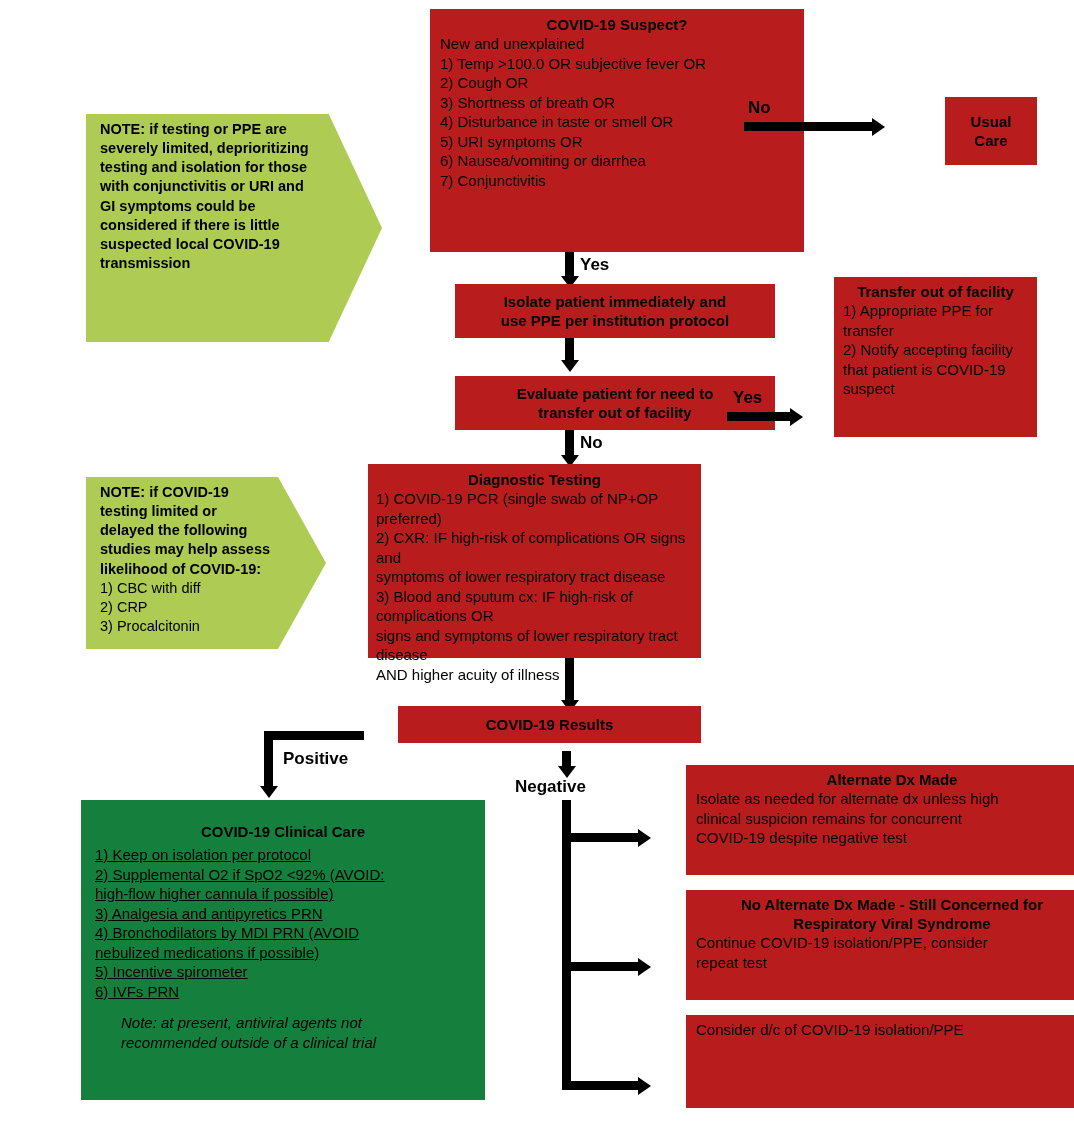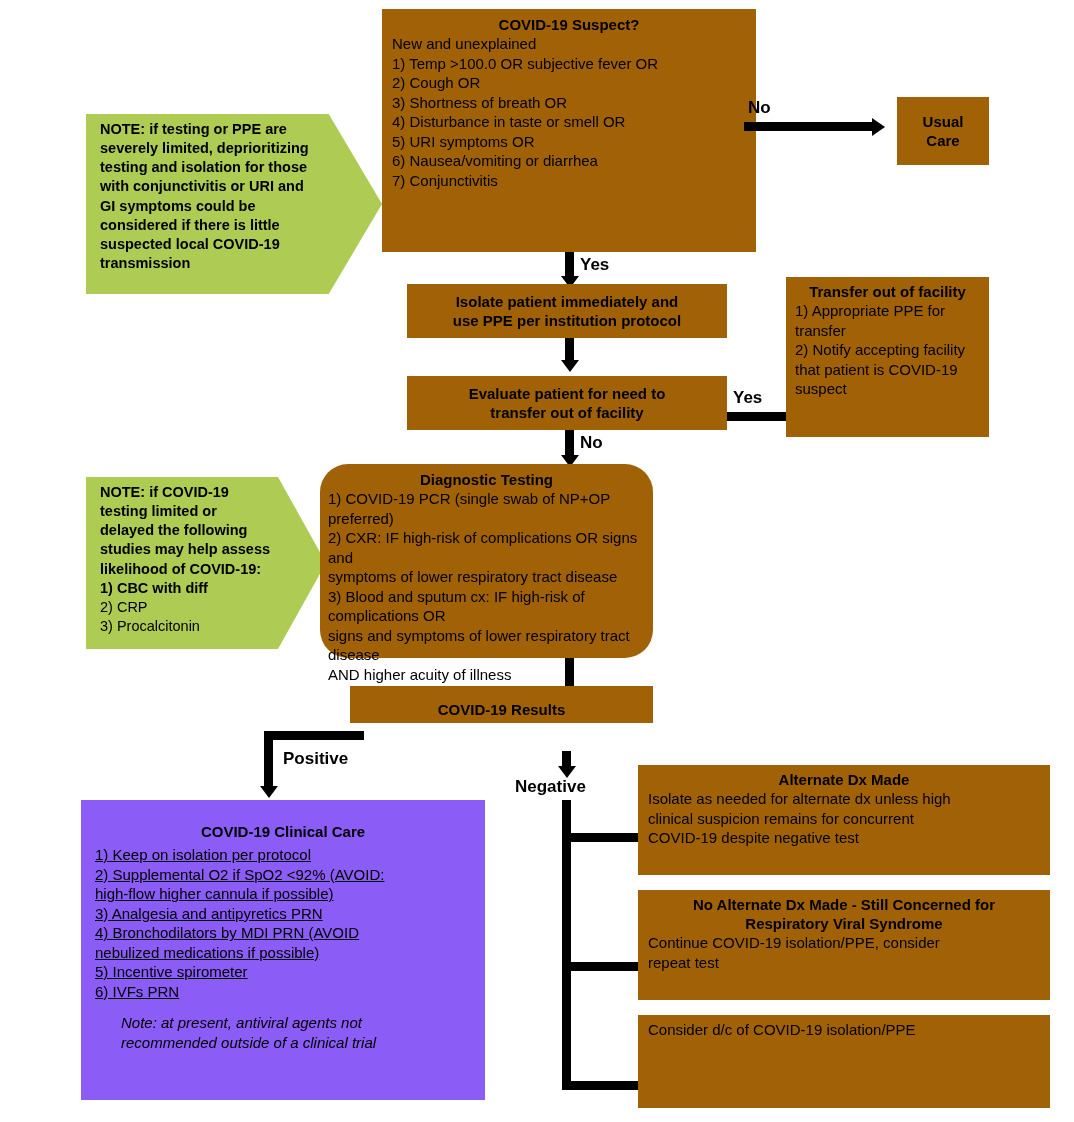--- a/index.html
+++ b/index.html
@@ -17,22 +17,22 @@
     width: 1074px;
     height: 1122px;
     background: #ffffff;
     overflow: hidden;
   }
   .box {
     position: absolute;
     box-sizing: border-box;
     padding: 4px 8px;
   }
-  .teal { background: #a16207; }
-  .gray { background: #8b5cf6; }
+  .teal { background: #b91c1c; margin-left: 48px; }
+  .gray { background: #15803d; }
   .title {
     font-weight: bold;
     text-align: center;
     display: block;
     line-height: 1.28;
   }
   .body-text {
     display: block;
     text-align: left;
     line-height: 1.30;
@@ -81,21 +81,21 @@
     position: absolute;
     font-weight: bold;
     white-space: nowrap;
   }
 </style>
 </head>
 <body>
 
 <div id="canvas">
 
-  <div class="note-green" style="left:86px; top:114px; width:296px; height:180px; font-size:14.5px;
+  <div class="note-green" style="left:86px; top:114px; width:296px; height:228px; font-size:14.5px;
               clip-path: polygon(0 0, 82% 0, 100% 50%, 82% 100%, 0 100%);
               background:#aecc53;">
     <span class="note-inner">
       <span>NOTE: if testing or PPE are</span><br>
       <span>severely limited, deprioritizing</span><br>
       <span>testing and isolation for those</span><br>
       <span>with conjunctivitis or URI and</span><br>
       <span>GI symptoms could be</span><br>
       <span>considered if there is little</span><br>
       <span>suspected  local COVID-19</span><br>
@@ -170,42 +170,42 @@
 
   <div class="note-green" style="left:86px; top:477px; width:240px; height:172px; font-size:14.5px;
               clip-path: polygon(0 0, 80% 0, 100% 50%, 80% 100%, 0 100%);
               background:#aecc53;">
     <span class="note-inner" style="padding:6px 30px 6px 14px;">
       <span>NOTE: if COVID-19</span><br>
       <span>testing limited or</span><br>
       <span>delayed the following</span><br>
       <span>studies may help assess</span><br>
       <span>likelihood of COVID-19:</span><br>
-      <span style="font-weight:bold;">1) CBC with diff</span><br>
+      <span style="font-weight:normal;">1) CBC with diff</span><br>
       <span style="font-weight:normal;">2) CRP</span><br>
       <span style="font-weight:normal;">3) Procalcitonin</span>
     </span>
   </div>
 
-  <div class="box teal" style="left:320px; top:464px; width:333px; height:194px; font-size:15px; padding:6px 8px;border-radius:28px;">
+  <div class="box teal" style="left:320px; top:464px; width:333px; height:194px; font-size:15px; padding:6px 8px;">
     <span class="title">Diagnostic Testing</span>
     <span class="body-text">
       <span>1) COVID-19 PCR (single swab of NP+OP preferred)</span><br>
       <span>2) CXR: IF high-risk of complications OR signs and</span><br>
       <span>symptoms of lower respiratory tract disease</span><br>
       <span>3) Blood and sputum cx: IF high-risk of complications OR</span><br>
       <span>signs and symptoms of lower respiratory tract disease</span><br>
       <span>AND higher acuity of illness</span>
     </span>
   </div>
 
   <div class="vline" style="left:565px; top:658px; width:9px; height:44px;"></div>
   <div class="arrow-down" style="left:560.5px; top:700px;"></div>
 
-  <div class="box teal" style="left:350px; top:686px; width:303px; height:37px; font-size:15px; display:flex; align-items:flex-end; justify-content:center;">
+  <div class="box teal" style="left:350px; top:706px; width:303px; height:37px; font-size:15px; display:flex; align-items:center; justify-content:center;">
     <span class="title">COVID-19 Results</span>
   </div>
 
   <div class="hline" style="left:264px; top:731px; width:100px; height:9px;"></div>
   <div class="vline" style="left:264px; top:731px; width:9px; height:57px;"></div>
   <div class="arrow-down" style="left:259.5px; top:786px;"></div>
   <div class="edge-label" style="left:283px; top:749px; font-size:17px;">Positive</div>
 
   <div class="vline" style="left:562px; top:751px; width:9px; height:18px;"></div>
   <div class="arrow-down" style="left:557.5px; top:766px;"></div>

